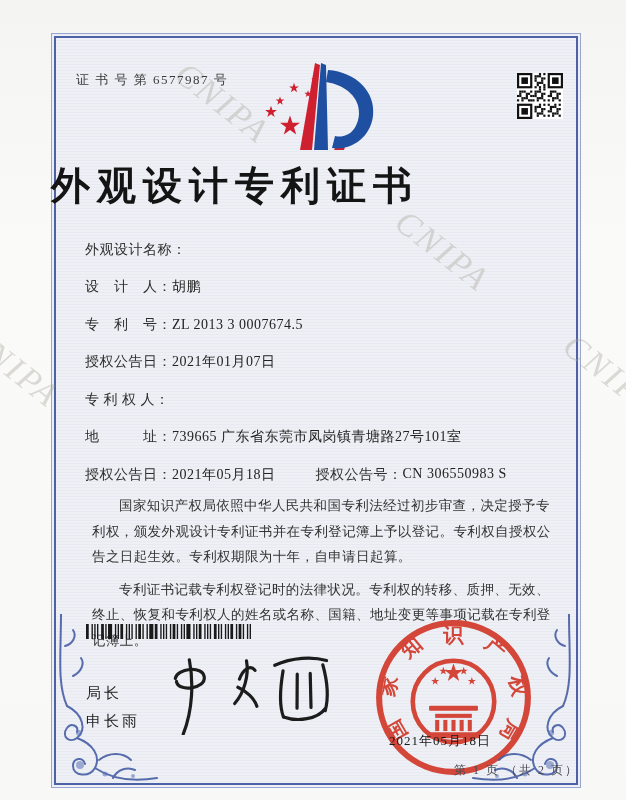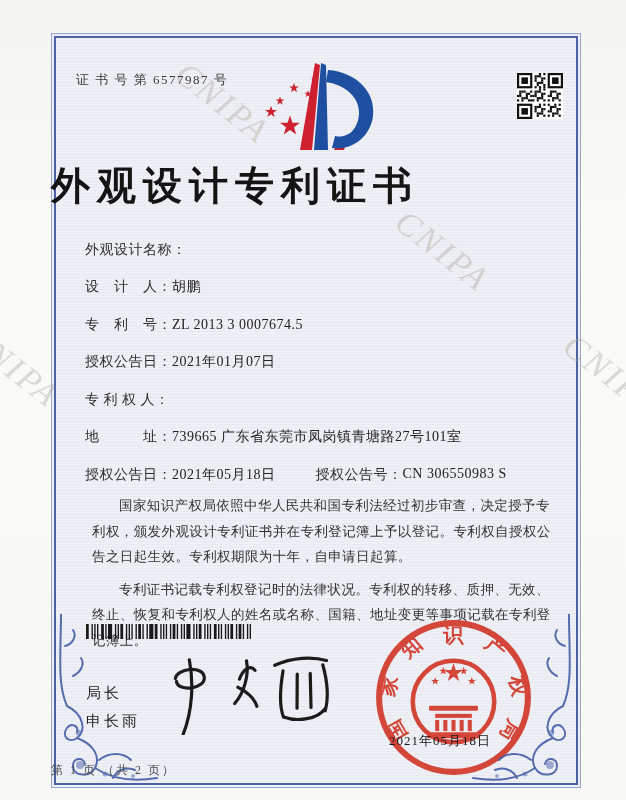--- a/index.html
+++ b/index.html
@@ -38,21 +38,21 @@
   .frow .val{color:#222;letter-spacing:0.5px;}
   .frow .pair2{margin-left:40px;display:flex;white-space:pre;}
   .paras{position:absolute;left:85px;top:486px;width:478px;z-index:2;}
   .paras p{margin:7px;text-indent:2em;font-size:13.5px;line-height:25.5px;color:#333;letter-spacing:0.4px;}
   .barcode{position:absolute;left:86px;top:624px;z-index:2;}
   .officer{position:absolute;left:86px;top:679px;z-index:3;font-family:"Liberation Sans","DejaVu Sans",sans-serif;}
   .officer div{font-size:15px;letter-spacing:3px;color:#1e1e1e;line-height:28px;}
   .signature{position:absolute;left:148px;top:645px;z-index:3;}
   .seal{position:absolute;left:372px;top:616px;z-index:2;opacity:0.93;}
   .seal-date{position:absolute;left:389px;top:732px;z-index:4;font-size:13px;letter-spacing:1px;color:#1a1a1a;}
-  .footer{position:absolute;left:51px;top:762px;width:528px;text-align:left;
+  .footer{position:absolute;left:51px;top:762px;width:528px;text-align:right;
     font-size:12px;letter-spacing:2px;color:#4a4a52;z-index:2;}
   .flourish{position:absolute;z-index:2;}
   .fl-left{left:53px;top:614px;}
   .fl-right{left:472px;top:614px;transform:scaleX(-1);}
   .hidden-defs{position:absolute;width:0;height:0;}
 </style>
 </head>
 <body>
 
 <div id="page">

